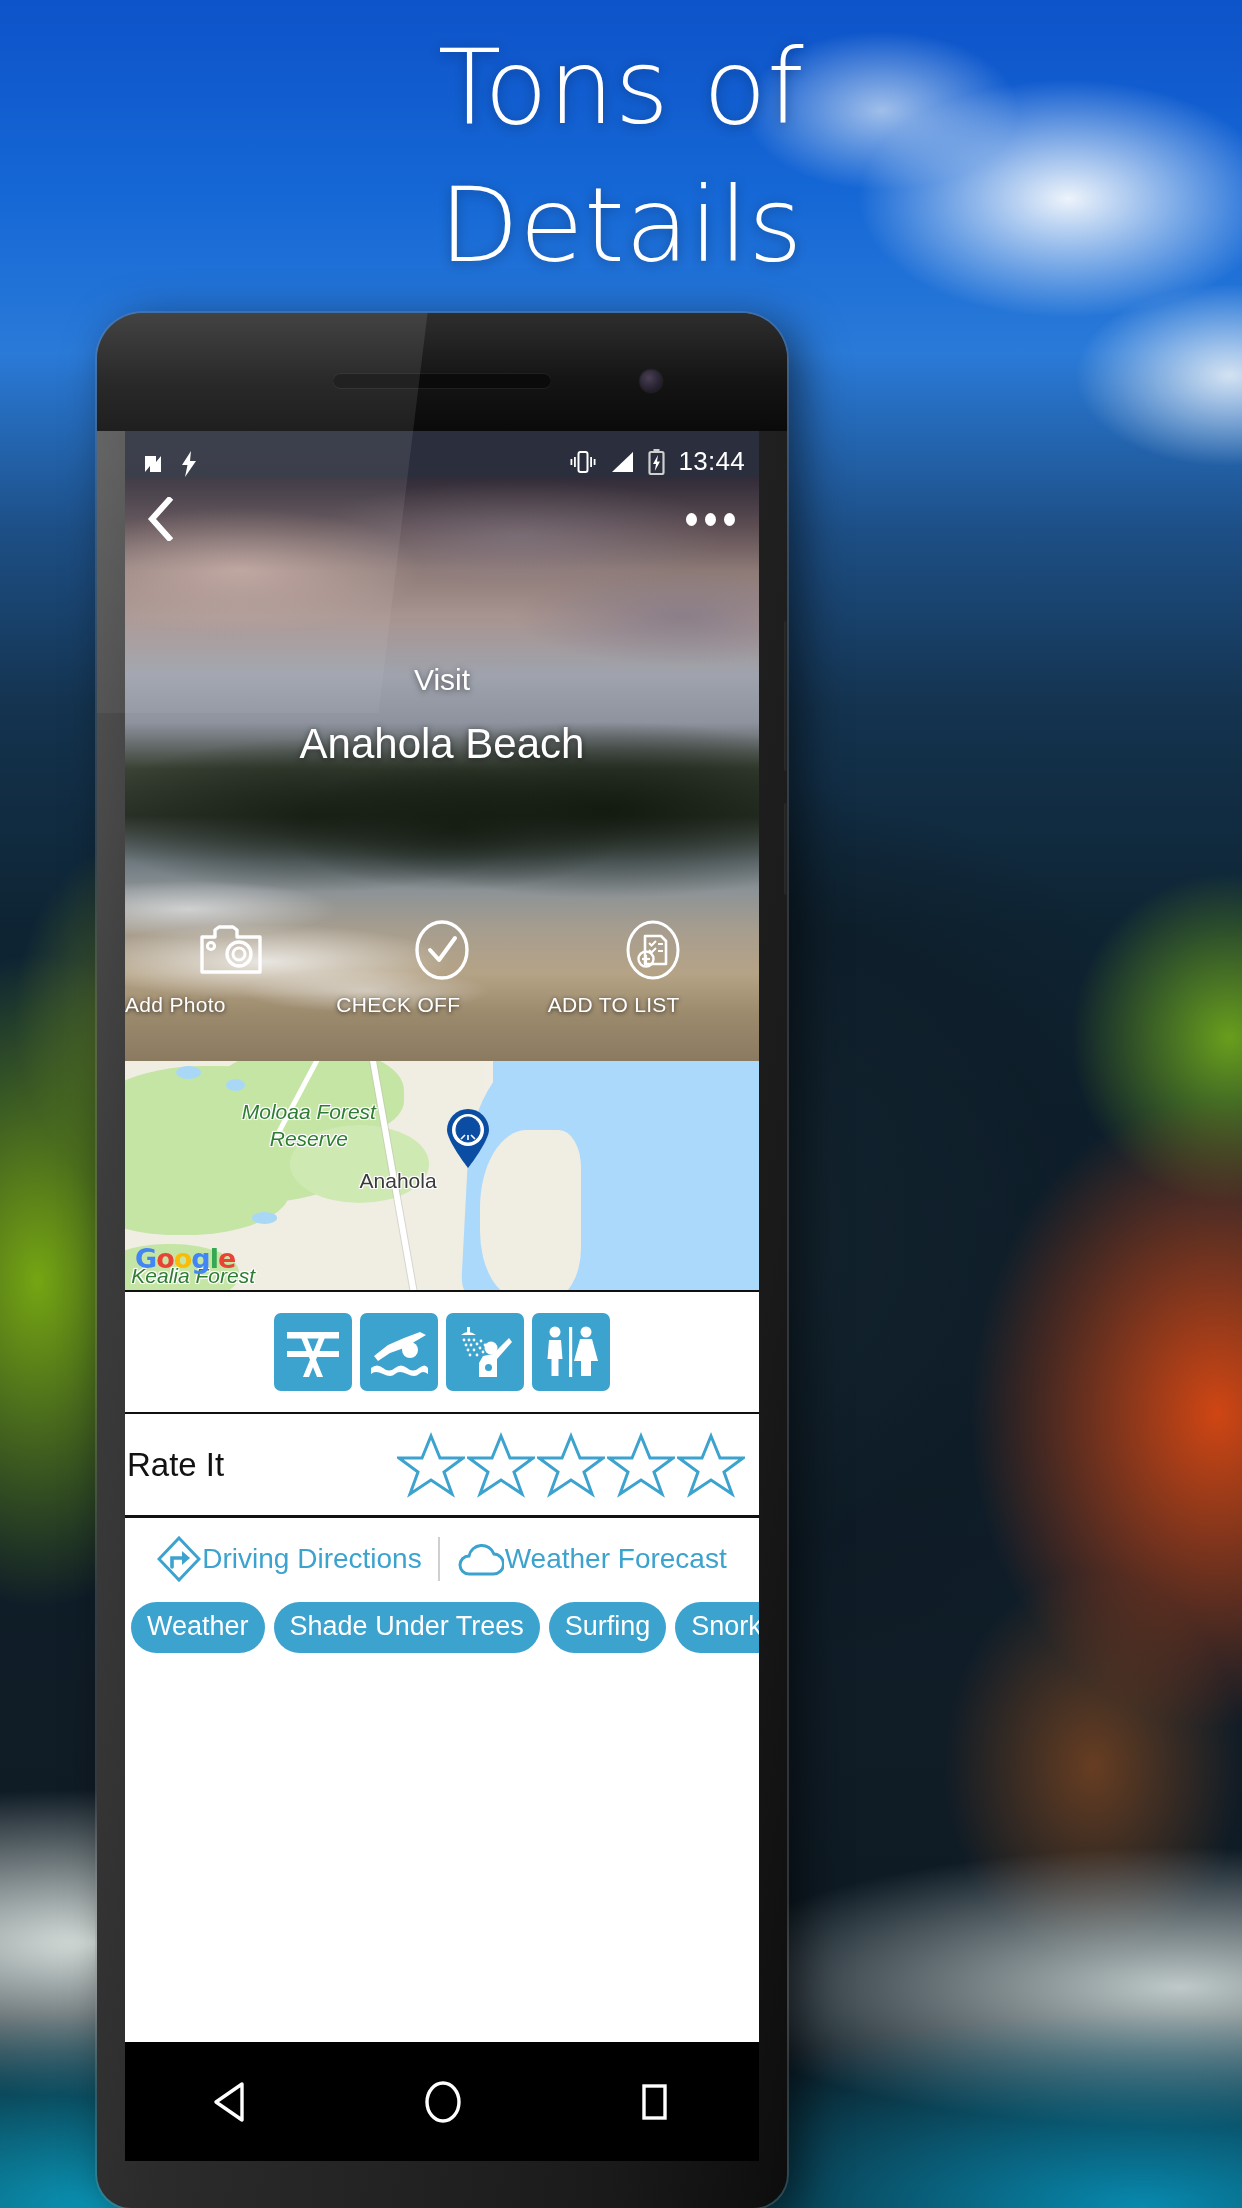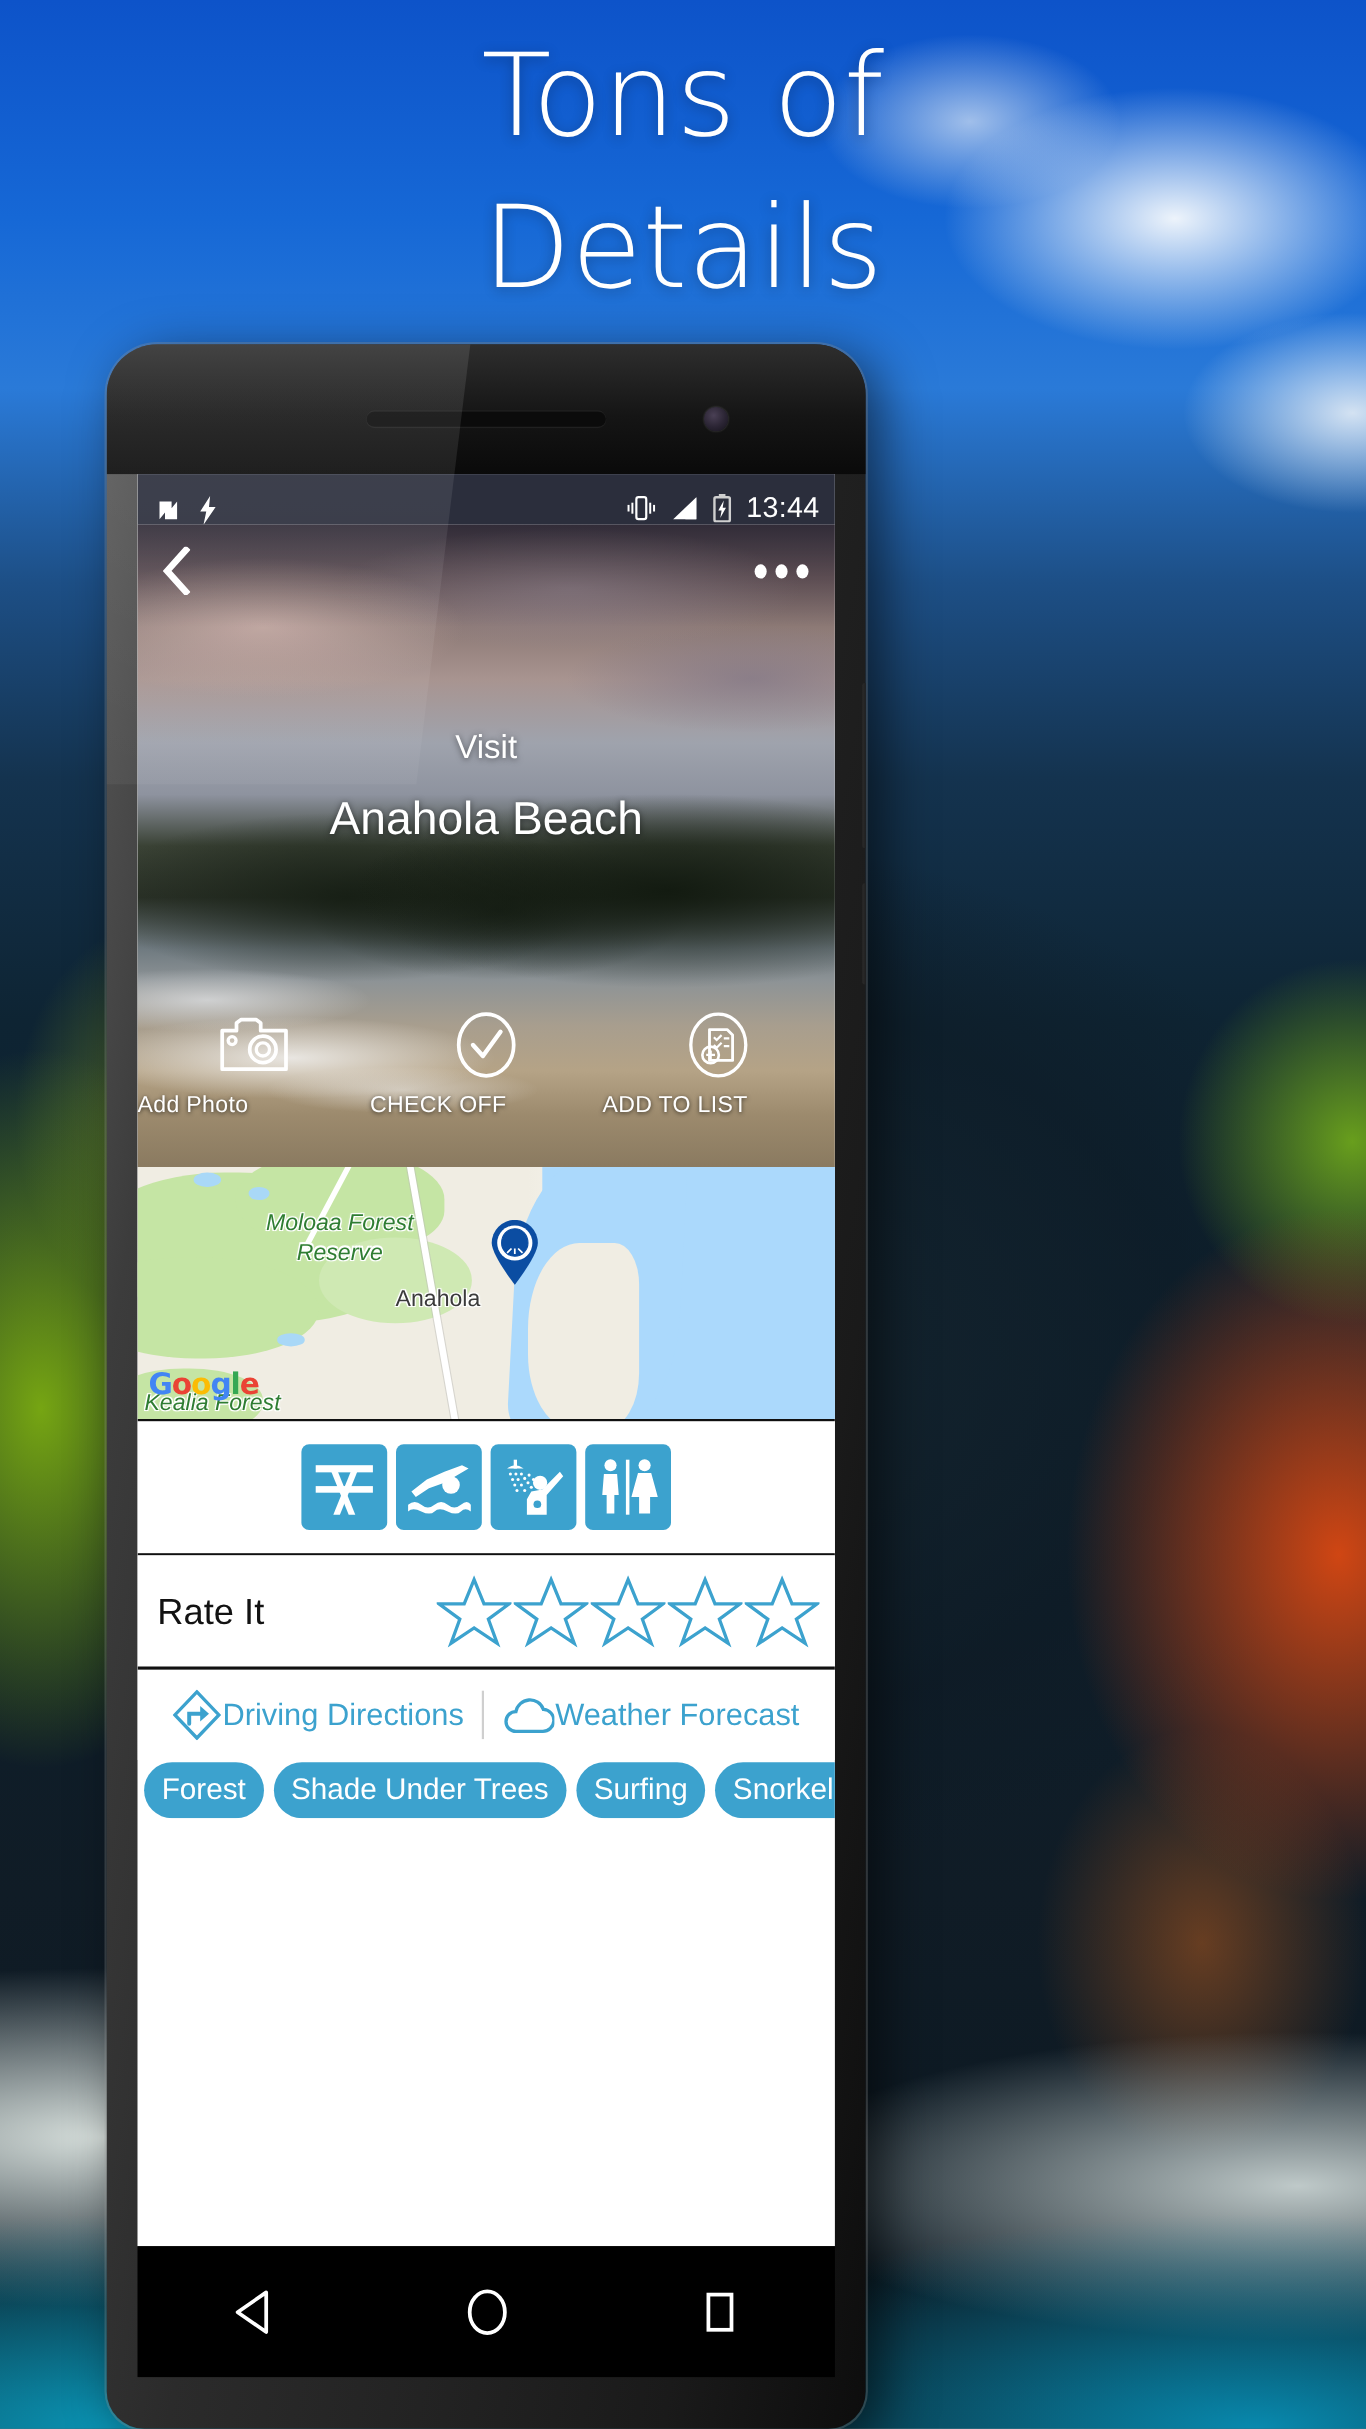--- a/index.html
+++ b/index.html
@@ -250,21 +250,21 @@
     width: 78px; height: 78px; border-radius: 7px;
     background: #3ca2ce;
     display: flex; align-items: center; justify-content: center;
     cursor: pointer;
   }
 
   
   #rate {
     height: 104px; width: 100%;
     display: flex; align-items: center;
-    padding: 0 14px 0 18px;
+    padding: 0 14px 0 2px;
     background: #fff;
     border-bottom: 3px solid #111;
   }
   #rate-lbl { font-size: 33px; color: #121212; }
   #stars { margin-left: auto; display: flex; gap: 2px; }
   .star { cursor: pointer; }
 
   
   #links {
     height: 82px; width: 100%;
@@ -535,21 +535,21 @@
       <div id="link-div"></div>
       <div class="linkitem">
         <svg width="48" height="38" viewBox="0 0 48 38">
           <path d="M13 34 A9 9 0 0 1 13 16 A13 13 0 0 1 38 14 A10 10 0 0 1 37 34 Z" fill="none" stroke="#3ca2ce" stroke-width="3"></path>
         </svg>
         <span>Weather Forecast</span>
       </div>
     </div>
 
     <div id="tags">
-      <div class="tag">Forest</div>
+      <div class="tag">Weather</div>
       <div class="tag">Shade Under Trees</div>
       <div class="tag">Surfing</div>
       <div class="tag">Snorkeling</div>
     </div>
 
   </div>
 
   <div id="navbar">
     <svg class="nav-btn" width="40" height="44" viewBox="0 0 40 44">
       <polygon points="31,4 5,22 31,40" fill="none" stroke="#fff" stroke-width="3.4" stroke-linejoin="round"></polygon>

